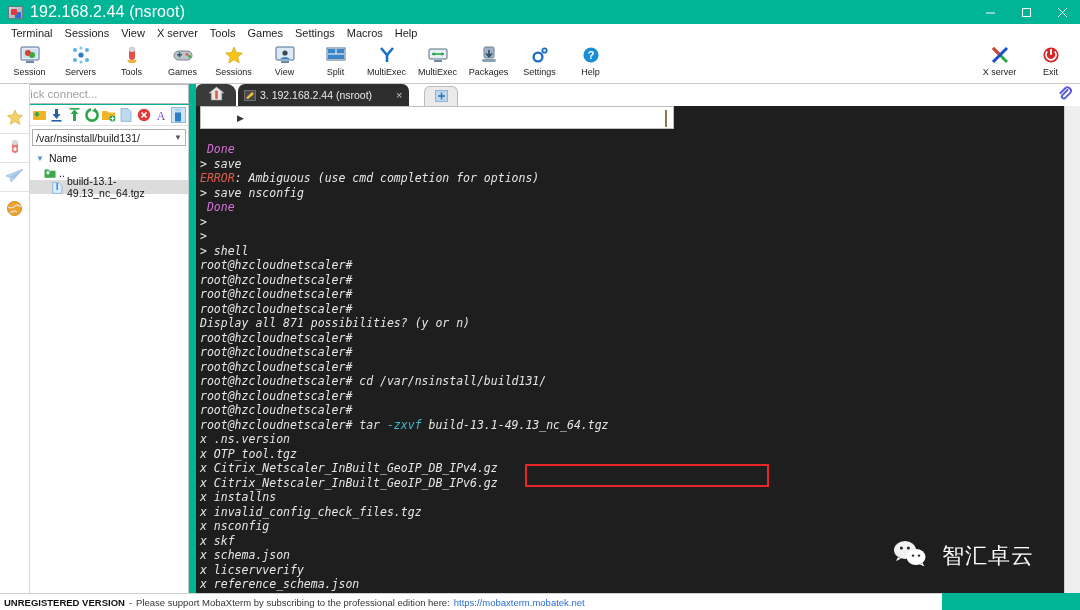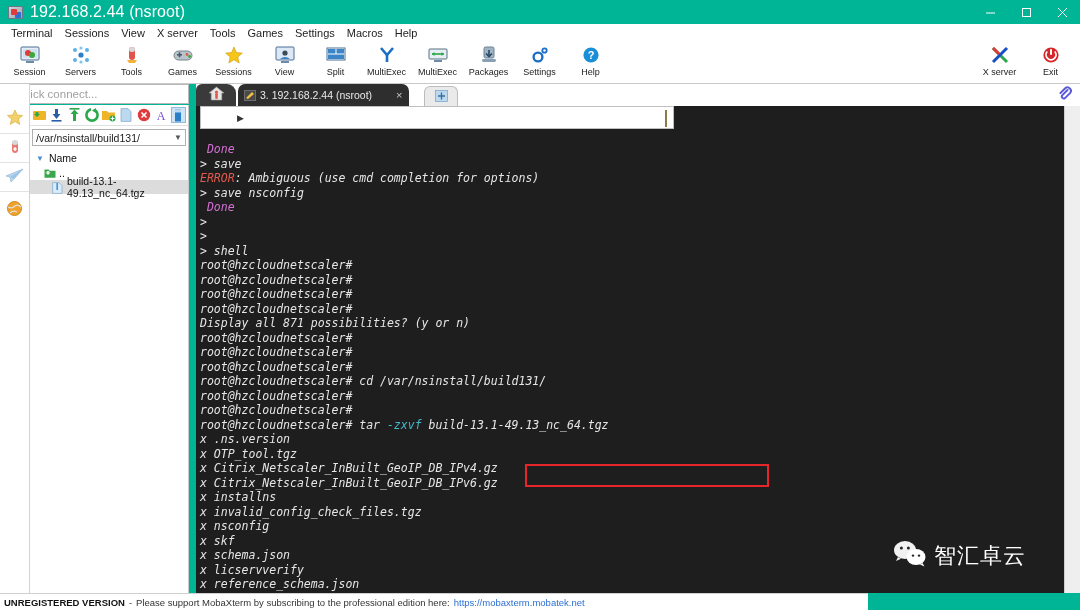--- a/index.html
+++ b/index.html
@@ -118,25 +118,25 @@
   .c-white  { color:#e6e6e6; }
   .c-cyan   { color:#44b8c8; }
 
   .redbox { position:absolute; left:329px; top:358px; width:244px; height:23px;
             border:2px solid #e8262a; pointer-events:none; }
 
   .tscroll { position:absolute; right:0; top:106px; width:16px; height:487px; background:#efefef;
              border-left:1px solid #d0d0d0;}
 
   
-  .wm { position:absolute; left:893px; top:540px; display:flex; align-items:center; gap:7px; }
+  .wm { position:absolute; left:893px; top:540px; display:flex; align-items:center; gap:15px; }
   .wm .wtxt { font-size:22px; color:#fff; font-family:"DejaVu Sans", sans-serif; letter-spacing:1px; }
 
   
-  .status { position:absolute; left:0; top:593px; width:868px; height:17px;
+  .status { position:absolute; left:0; top:593px; width:942px; height:17px;
             background:#fff; border-top:1px solid #d0d0d0; display:flex;
             align-items:center; padding-left:4px; gap:4px; }
   .status .bold { font-size:9.5px; font-weight:bold; color:#111; }
   .status .txt  { font-size:9.5px; color:#333; }
   .status .lnk  { font-size:9.5px; color:#2b6fd4; }
 </style>
 </head>
 <body>
 
 <div id="app">

